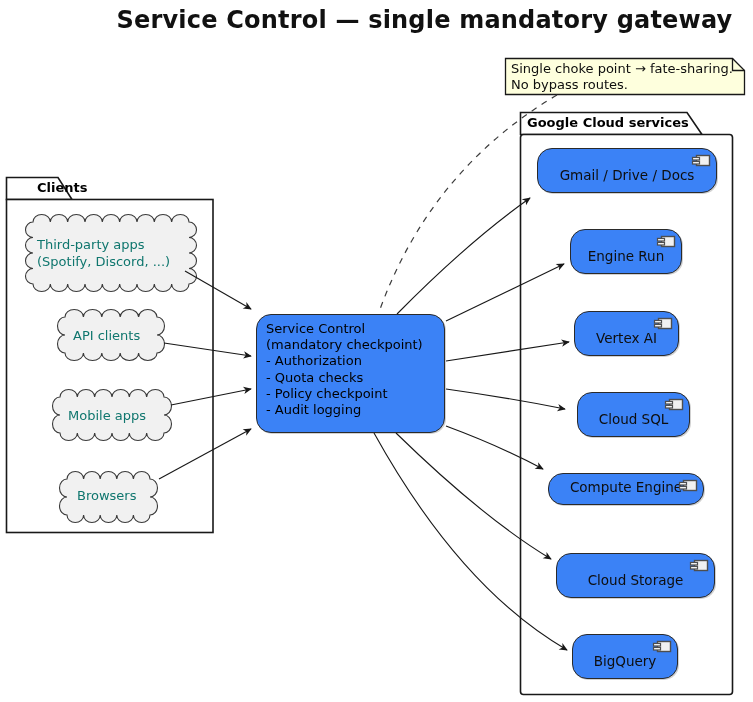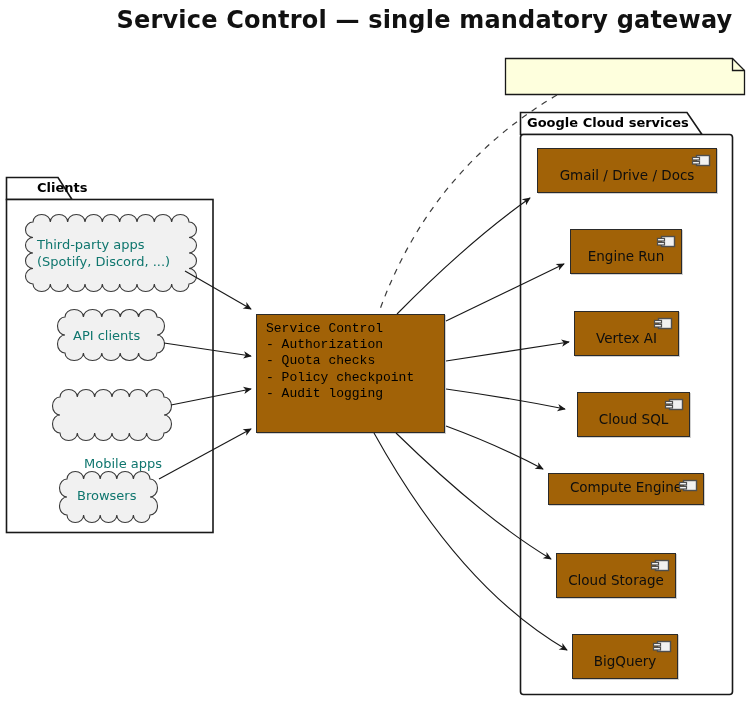--- a/index.html
+++ b/index.html
@@ -34,31 +34,30 @@
   }
   .cloud-label {
     font-size: 13px;
     line-height: 17px;
     white-space: pre-line;
     text-align: left;
     color: #0f766e;
   }
   .node-box {
     position: absolute;
-    background: #a16207;
+    background: #3b82f6;
     border: 1.3px solid #2a2a2a;
-    border-radius: 0;
+    border-radius: 15px;
     box-sizing: border-box;
     box-shadow: 1px 1px 0 rgba(0,0,0,0.18);
   }
   #gateway {
     padding: 6px 15px 0 9px;
     font-size: 13px;
     line-height: 16.2px;
-    font-family: Liberation Mono, monospace;
   }
   .gw-line { white-space: nowrap; }
   .service-box {
     display: flex;
     align-items: flex-end;
     justify-content: center;
     padding-bottom: 9px;
   }
   .service-label {
     font-size: 13.5px;
@@ -120,32 +119,37 @@
     <path d="M446,321 Q510,290 564,264" fill="none" stroke="#181818" stroke-width="1.1" marker-end="url(#arrow)"></path>
     <path d="M446,361 Q510,351 569,342" fill="none" stroke="#181818" stroke-width="1.1" marker-end="url(#arrow)"></path>
     <path d="M446,389 Q510,398 565,409" fill="none" stroke="#181818" stroke-width="1.1" marker-end="url(#arrow)"></path>
     <path d="M446,426 Q500,446 543,469" fill="none" stroke="#181818" stroke-width="1.1" marker-end="url(#arrow)"></path>
     <path d="M396,433 Q483,518 551,559" fill="none" stroke="#181818" stroke-width="1.1" marker-end="url(#arrow)"></path>
     <path d="M374,433 Q460,588 567,650" fill="none" stroke="#181818" stroke-width="1.1" marker-end="url(#arrow)"></path>
   </svg>
 
   <div id="title" class="abs">Service Control — single mandatory gateway</div>
 
+  <div id="note-text" class="abs" style="left:511px; top:61px; width:228px;">
+    <div>Single choke point → fate-sharing.</div>
+    <div>No bypass routes.</div>
+  </div>
 
   <div class="abs pkg-label" style="left:13px; top:180px;margin-left:24px;">Clients</div>
   <div class="abs pkg-label" style="left:527px; top:115px;">Google Cloud services</div>
 
   <div class="abs cloud-label" style="left:37px; top:236px; width:150px;">Third-party apps
 (Spotify, Discord, ...)</div>
   <div class="abs cloud-label" style="left:73px; top:327px; width:80px;">API clients</div>
-  <div class="abs cloud-label" style="left:84px; top:407px; width:95px;margin-top:48px;">Mobile apps</div>
+  <div class="abs cloud-label" style="left:68px; top:407px; width:95px;">Mobile apps</div>
   <div class="abs cloud-label" style="left:77px; top:487px; width:70px;">Browsers</div>
 
   <div id="gateway" class="node-box" style="left:256px; top:314px; width:189px; height:119px;">
     <div class="gw-line">Service Control</div>
+    <div class="gw-line">(mandatory checkpoint)</div>
     <div class="gw-line">- Authorization</div>
     <div class="gw-line">- Quota checks</div>
     <div class="gw-line">- Policy checkpoint</div>
     <div class="gw-line">- Audit logging</div>
   </div>
 
   <div class="node-box service-box" style="left:537px; top:148px; width:180px; height:45px;">
     <svg class="comp-icon" viewBox="0 0 20 14">
       <rect x="5.5" y="1.5" width="13" height="10" fill="#F1F1F1" stroke="#4e4e4e" stroke-width="1.4"></rect>
       <rect x="1.5" y="3.4" width="7" height="2.6" fill="#F1F1F1" stroke="#4e4e4e" stroke-width="1.2"></rect>
@@ -183,21 +187,21 @@
 
   <div class="node-box service-box" style="left:548px; top:473px; width:156px; height:32px;">
     <svg class="comp-icon" viewBox="0 0 20 14">
       <rect x="5.5" y="1.5" width="13" height="10" fill="#F1F1F1" stroke="#4e4e4e" stroke-width="1.4"></rect>
       <rect x="1.5" y="3.4" width="7" height="2.6" fill="#F1F1F1" stroke="#4e4e4e" stroke-width="1.2"></rect>
       <rect x="1.5" y="7.4" width="7" height="2.6" fill="#F1F1F1" stroke="#4e4e4e" stroke-width="1.2"></rect>
     </svg>
     <span class="service-label">Compute Engine</span>
   </div>
 
-  <div class="node-box service-box" style="left:556px; top:553px; width:120px; height:45px;">
+  <div class="node-box service-box" style="left:556px; top:553px; width:159px; height:45px;">
     <svg class="comp-icon" viewBox="0 0 20 14">
       <rect x="5.5" y="1.5" width="13" height="10" fill="#F1F1F1" stroke="#4e4e4e" stroke-width="1.4"></rect>
       <rect x="1.5" y="3.4" width="7" height="2.6" fill="#F1F1F1" stroke="#4e4e4e" stroke-width="1.2"></rect>
       <rect x="1.5" y="7.4" width="7" height="2.6" fill="#F1F1F1" stroke="#4e4e4e" stroke-width="1.2"></rect>
     </svg>
     <span class="service-label">Cloud Storage</span>
   </div>
 
   <div class="node-box service-box" style="left:572px; top:634px; width:106px; height:45px;">
     <svg class="comp-icon" viewBox="0 0 20 14">

